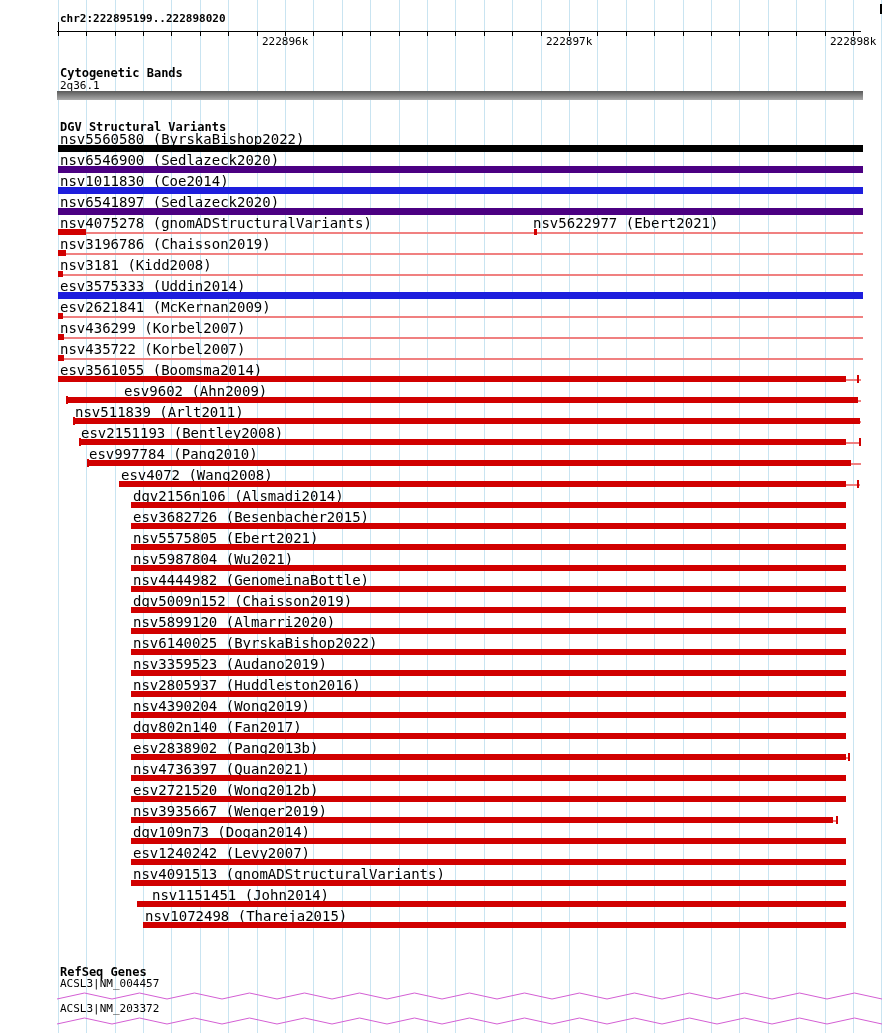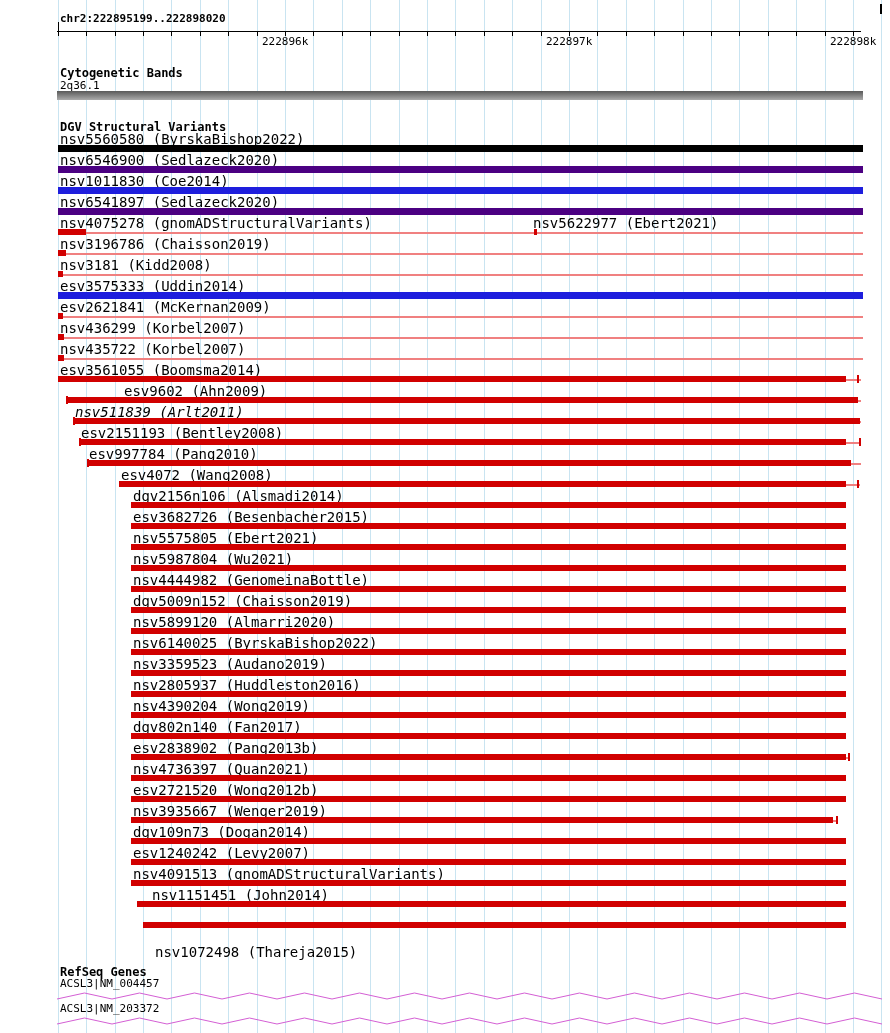--- a/index.html
+++ b/index.html
@@ -176,21 +176,21 @@
         <div class="v-line" style="left: 58px; width: 803px; background: rgb(240, 128, 128);"></div>
         <div class="v-bar" style="left: 58px; width: 788px; background: rgb(209, 0, 0);"></div>
         <div class="v-tick" style="left: 857px; background: rgb(209, 0, 0);"></div>
       </div>
       <div class="variant-row" style="top: 386px;">
         <div class="v-label" style="left: 76px; margin-left: 48px;">esv9602 (Ahn2009)</div>
         <div class="v-line" style="left: 66px; width: 795px; background: rgb(240, 128, 128);"></div>
         <div class="v-bar" style="left: 66px; width: 792px; background: rgb(209, 0, 0);"></div>
         <div class="v-tick" style="left: 66px; background: rgb(209, 0, 0);"></div>
       </div>
-      <div class="variant-row" style="top: 407px; font-style: italic;">
+      <div class="variant-row" style="top: 407px;">
         <div class="v-label" style="left: 75px;">nsv511839 (Arlt2011)</div>
         <div class="v-line" style="left: 73px; width: 788px; background: rgb(240, 128, 128);"></div>
         <div class="v-bar" style="left: 73px; width: 787px; background: rgb(209, 0, 0);"></div>
         <div class="v-tick" style="left: 73px; background: rgb(209, 0, 0);"></div>
       </div>
       <div class="variant-row" style="top: 428px;">
         <div class="v-label" style="left: 81px;">esv2151193 (Bentley2008)</div>
         <div class="v-line" style="left: 79px; width: 782px; background: rgb(240, 128, 128);"></div>
         <div class="v-bar" style="left: 79px; width: 767px; background: rgb(209, 0, 0);"></div>
         <div class="v-tick" style="left: 79px; background: rgb(209, 0, 0);"></div>
@@ -286,21 +286,21 @@
       </div>
       <div class="variant-row" style="top: 869px;">
         <div class="v-label" style="left: 133px;">nsv4091513 (gnomADStructuralVariants)</div>
         <div class="v-bar" style="left: 131px; width: 715px; background: rgb(209, 0, 0);"></div>
       </div>
       <div class="variant-row" style="top: 890px;">
         <div class="v-label" style="left: 152px;">nsv1151451 (John2014)</div>
         <div class="v-bar" style="left: 137px; width: 709px; background: rgb(209, 0, 0);"></div>
       </div>
       <div class="variant-row" style="top: 911px;">
-        <div class="v-label" style="left: 155px; margin-top: 36px;">nsv1072498 (Thareja2015)</div>
+        <div class="v-label" style="left: 145px;">nsv1072498 (Thareja2015)</div>
         <div class="v-bar" style="left: 143px; width: 703px; background: rgb(209, 0, 0);"></div>
       </div>
     </div>
 
   <div id="refseq-title" class="section-title">RefSeq Genes</div>
   <div id="refseq-rows">
       <div class="small-label" style="left: 60px; top: 978px;">ACSL3|NM_004457</div>
       <svg width="890" height="12" class="gene-svg" style="top: 989px;">
         <polyline points="57,10 84.5,4 112,10 139.5,4 167,10 194.5,4 222,10 249.5,4 277,10 304.5,4 332,10 359.5,4 387,10 414.5,4 442,10 469.5,4 497,10 524.5,4 552,10 579.5,4 607,10 634.5,4 662,10 689.5,4 717,10 744.5,4 772,10 799.5,4 827,10 854.5,4 882,10" fill="none" stroke="#d45fd4" stroke-width="1"></polyline>
       </svg>

